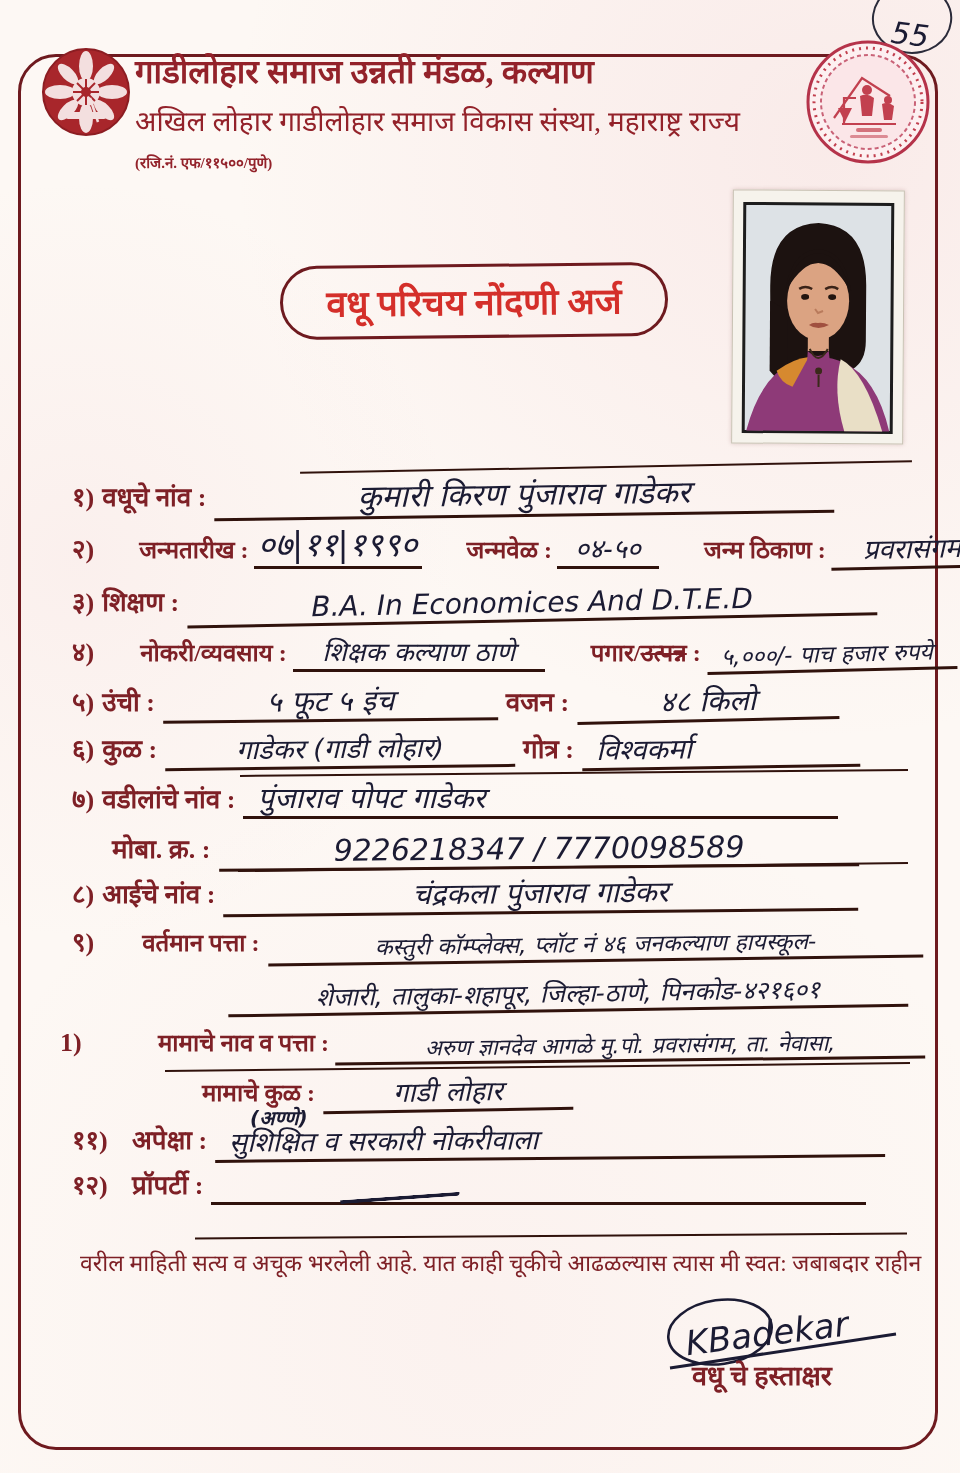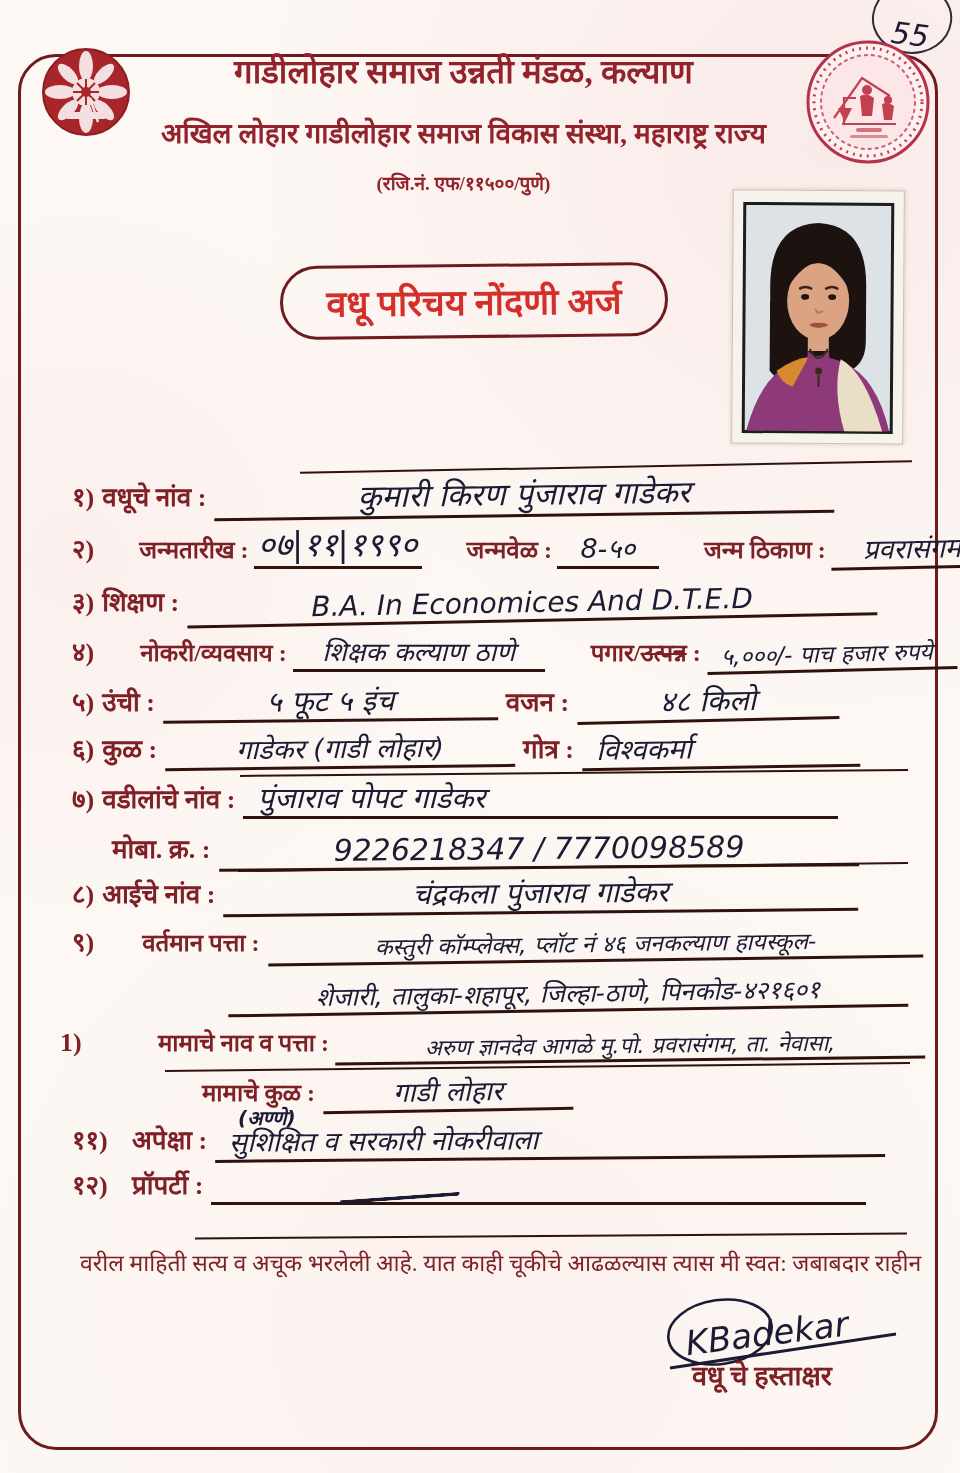--- a/index.html
+++ b/index.html
@@ -8,43 +8,43 @@
     background-image:radial-gradient(circle at 86% 10%,rgba(230,165,175,.16),transparent 38%),
                      radial-gradient(circle at 8% 38%,rgba(230,165,175,.10),transparent 30%),
                      radial-gradient(circle at 50% 90%,rgba(230,165,175,.08),transparent 40%);
     font-family:"Liberation Serif",serif;}
   .frame{position:absolute;left:18px;top:54px;width:914px;height:1390px;
     border:3.5px solid #6e1a1f;border-radius:38px;}
   .corner-circle{position:absolute;left:872px;top:-16px;width:76px;height:66px;
     border:2.5px solid #2b2b3a;border-radius:50% 46% 52% 48%;display:flex;align-items:flex-end;
     justify-content:center;transform:rotate(7deg);background:transparent;}
   .corner-circle .hand{font-size:30px;line-height:34px;}
-  .hdr{position:absolute;left:141px;top:48px;width:645px;text-align:center;color:#93222a;}
+  .hdr{position:absolute;left:135px;top:48px;width:645px;text-align:left;color:#93222a;}
   .hdr .l1{font-size:33px;font-weight:bold;}
   .hdr .r1{font-size:19px;font-weight:bold;margin-top:7px;}
-  .hdr .l2{font-size:28px;font-weight:bold;margin-top:20px;white-space:nowrap;}
-  .hdr .r2{font-size:19px;font-weight:bold;margin-top:19px;}
+  .hdr .l2{font-size:28px;font-weight:normal;margin-top:8px;white-space:nowrap;}
+  .hdr .r2{font-size:15px;font-weight:bold;margin-top:13px;}
   .title-oval{position:absolute;left:280px;top:264px;width:382px;height:68px;
     border:3px solid #6e1a1f;border-radius:42px;display:flex;align-items:center;justify-content:center;
     color:#d42f2a;font-size:36px;font-weight:bold;transform:rotate(-.6deg);white-space:nowrap;}
   .photo{position:absolute;left:732px;top:190px;width:170px;height:252px;background:#f6f3ec;
     border:1px solid #c9c2b4;box-shadow:0 0 4px rgba(120,60,60,.25);transform:rotate(.4deg);}
   .row{position:absolute;display:flex;align-items:flex-end;gap:8px;}
   .num,.lbl{color:#7e2026;font-weight:bold;font-size:26px;white-space:nowrap;line-height:30px;padding-bottom:4px;}
   .sm{font-size:24px;margin-left:40px;}
   .hand{font-family:"DejaVu Sans",sans-serif;font-style:italic;color:#1b1b33;white-space:nowrap;}
   .uline{display:inline-flex;align-items:flex-end;justify-content:center;height:42px;
     border-bottom:3px solid #30120c;box-sizing:border-box;}
   .left{justify-content:flex-start;padding-left:14px;}
   .line{position:absolute;border-top:2.5px solid #30120c;}
   .struck{text-decoration:line-through;}
   .decl{position:absolute;left:80px;top:1246px;width:800px;color:#7e2026;font-weight:normal;font-size:23px;white-space:nowrap;}
   .sig-caption{position:absolute;left:692px;top:1356px;color:#7e2026;font-weight:bold;font-size:27px;}
   .footer{position:absolute;left:82px;top:1406px;color:#7e2026;font-weight:bold;font-size:22px;white-space:nowrap;}
-  .kul-note{position:absolute;top:30px;left:36px;font-size:20px;line-height:20px;}
+  .kul-note{position:absolute;top:30px;left:48px;font-size:20px;line-height:20px;}
   .dash{position:absolute;left:340px;top:1196px;width:120px;border-bottom:4px solid #1b1b33;border-radius:0 0 60px 20px;transform:rotate(-4deg);}
 </style>
 </head>
 <body>
 
 <div class="page">
 
   <div class="frame"></div>
 
   <div class="corner-circle">
@@ -144,21 +144,21 @@
   </div>
 
   <div class="row" style="left:72px;top:527px;gap:5px">
     <span class="num">२)</span>
     <span class="lbl sm">जन्मतारीख :</span>
     <span class="uline" style="width:168px">
         <span class="hand" style="font-size:33px">०७|११|१९९०</span>
       </span>
     <span class="lbl sm">जन्मवेळ :</span>
     <span class="uline" style="width:102px">
-        <span class="hand" style="font-size:27px">8-५०</span>
+        <span class="hand" style="font-size:27px">०४-५०</span>
       </span>
     <span class="lbl sm">जन्म ठिकाण :</span>
     <span class="uline" style="width:162px;transform:rotate(-1.2deg)">
         <span class="hand" style="font-size:27px">प्रवरासंगम</span>
       </span>
   </div>
 
   <div class="row" style="left:72px;top:580px">
     <span class="num">३)</span>
     <span class="lbl">शिक्षण :</span>

